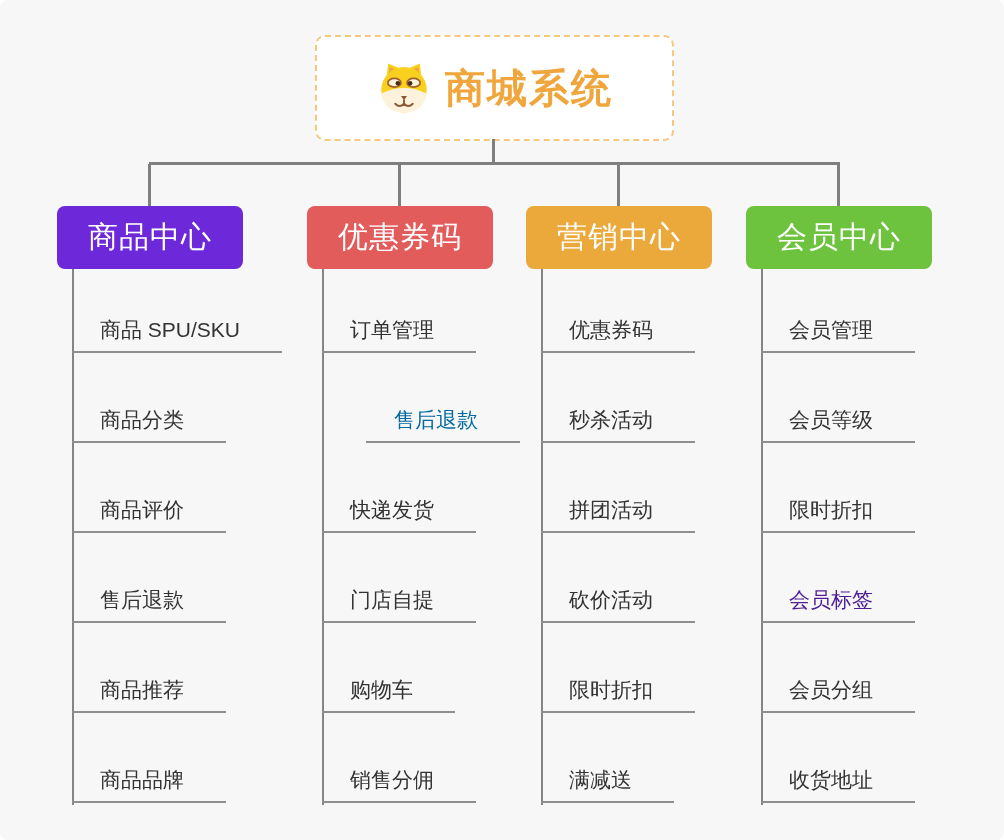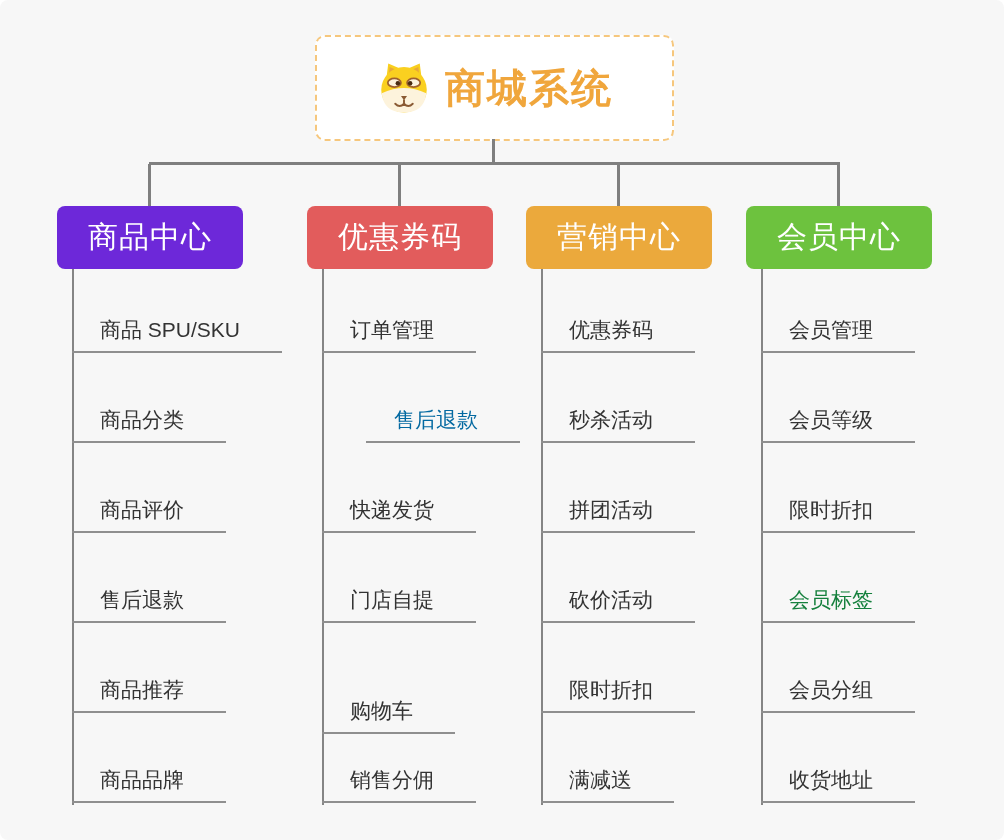--- a/index.html
+++ b/index.html
@@ -88,21 +88,21 @@
 
   <div class="column" style="left: 307px;">
     <div class="branch-box" style="background: rgb(226, 92, 92);">
       <span class="branch-label" style="color: rgb(255, 255, 255);">优惠券码</span>
     </div>
     <div class="trunk"></div>
   <div class="leaf" style="top: 147px; color: rgb(51, 51, 51); border-bottom-color: rgb(143, 143, 143);"><span>订单管理</span></div>
         <div class="leaf" style="top: 237px; color: #0369a1; border-bottom-color: rgb(143, 143, 143); margin-left: 44px;"><span>售后退款</span></div>
         <div class="leaf" style="top: 327px; color: rgb(51, 51, 51); border-bottom-color: rgb(143, 143, 143);"><span>快递发货</span></div>
         <div class="leaf" style="top: 417px; color: rgb(51, 51, 51); border-bottom-color: rgb(143, 143, 143);"><span>门店自提</span></div>
-        <div class="leaf" style="top: 507px; color: rgb(51, 51, 51); border-bottom-color: rgb(143, 143, 143); margin-top: 21px;"><span>购物车</span></div>
+        <div class="leaf" style="top: 507px; color: rgb(51, 51, 51); border-bottom-color: rgb(143, 143, 143);"><span>购物车</span></div>
         <div class="leaf" style="top: 597px; color: rgb(51, 51, 51); border-bottom-color: rgb(143, 143, 143);"><span>销售分佣</span></div>
       </div>
 
   <div class="column" style="left: 526px;">
     <div class="branch-box" style="background: rgb(235, 169, 60);">
       <span class="branch-label" style="color: rgb(255, 255, 255);">营销中心</span>
     </div>
     <div class="trunk"></div>
   <div class="leaf" style="top: 147px; color: rgb(51, 51, 51); border-bottom-color: rgb(143, 143, 143);"><span>优惠券码</span></div>
         <div class="leaf" style="top: 237px; color: rgb(51, 51, 51); border-bottom-color: rgb(143, 143, 143);"><span>秒杀活动</span></div>
@@ -113,18 +113,18 @@
       </div>
 
   <div class="column" style="left: 746px;">
     <div class="branch-box" style="background: rgb(109, 194, 62);">
       <span class="branch-label" style="color: rgb(255, 255, 255);">会员中心</span>
     </div>
     <div class="trunk"></div>
   <div class="leaf" style="top: 147px; color: rgb(51, 51, 51); border-bottom-color: rgb(143, 143, 143);"><span>会员管理</span></div>
         <div class="leaf" style="top: 237px; color: rgb(51, 51, 51); border-bottom-color: rgb(143, 143, 143);"><span>会员等级</span></div>
         <div class="leaf" style="top: 327px; color: rgb(51, 51, 51); border-bottom-color: rgb(143, 143, 143);"><span>限时折扣</span></div>
-        <div class="leaf" style="top: 417px; color: #15803d; border-bottom-color: rgb(143, 143, 143);"><span>会员标签</span></div>
+        <div class="leaf" style="top: 417px; color: #4c1d95; border-bottom-color: rgb(143, 143, 143);"><span>会员标签</span></div>
         <div class="leaf" style="top: 507px; color: rgb(51, 51, 51); border-bottom-color: rgb(143, 143, 143);"><span>会员分组</span></div>
         <div class="leaf" style="top: 597px; color: rgb(51, 51, 51); border-bottom-color: rgb(143, 143, 143);"><span>收货地址</span></div>
       </div>
 </div>
 </div>
 
 </body></html>

